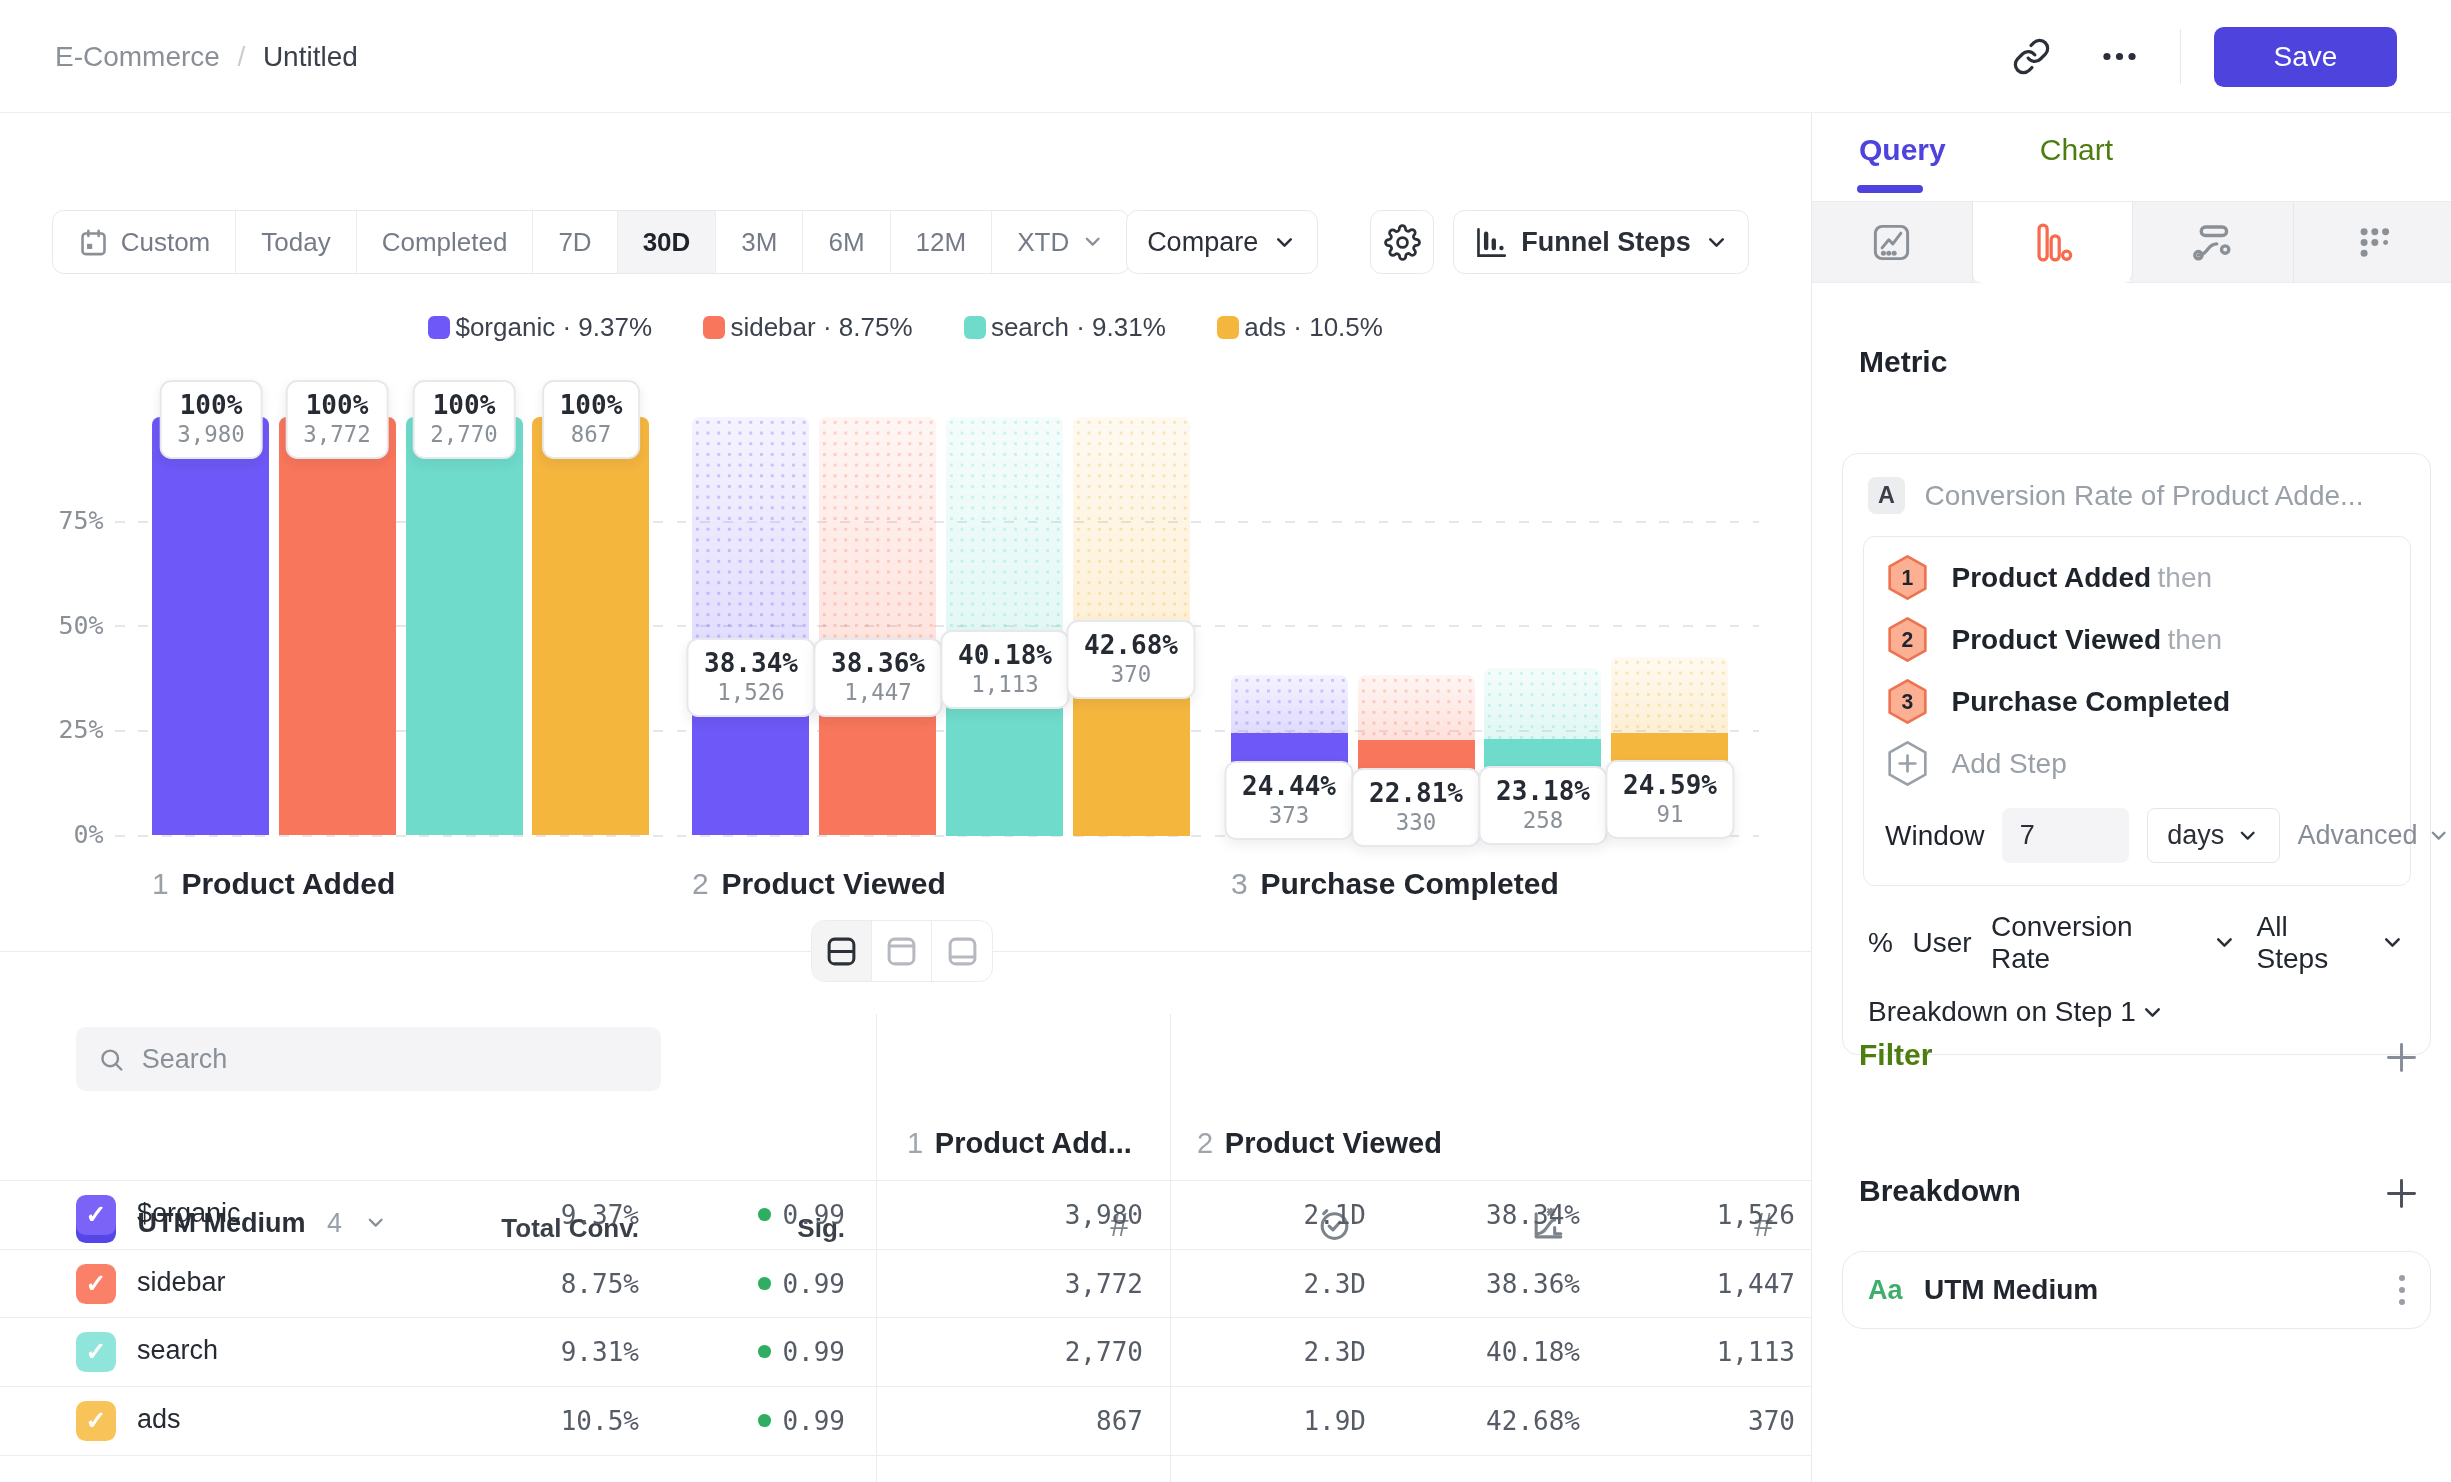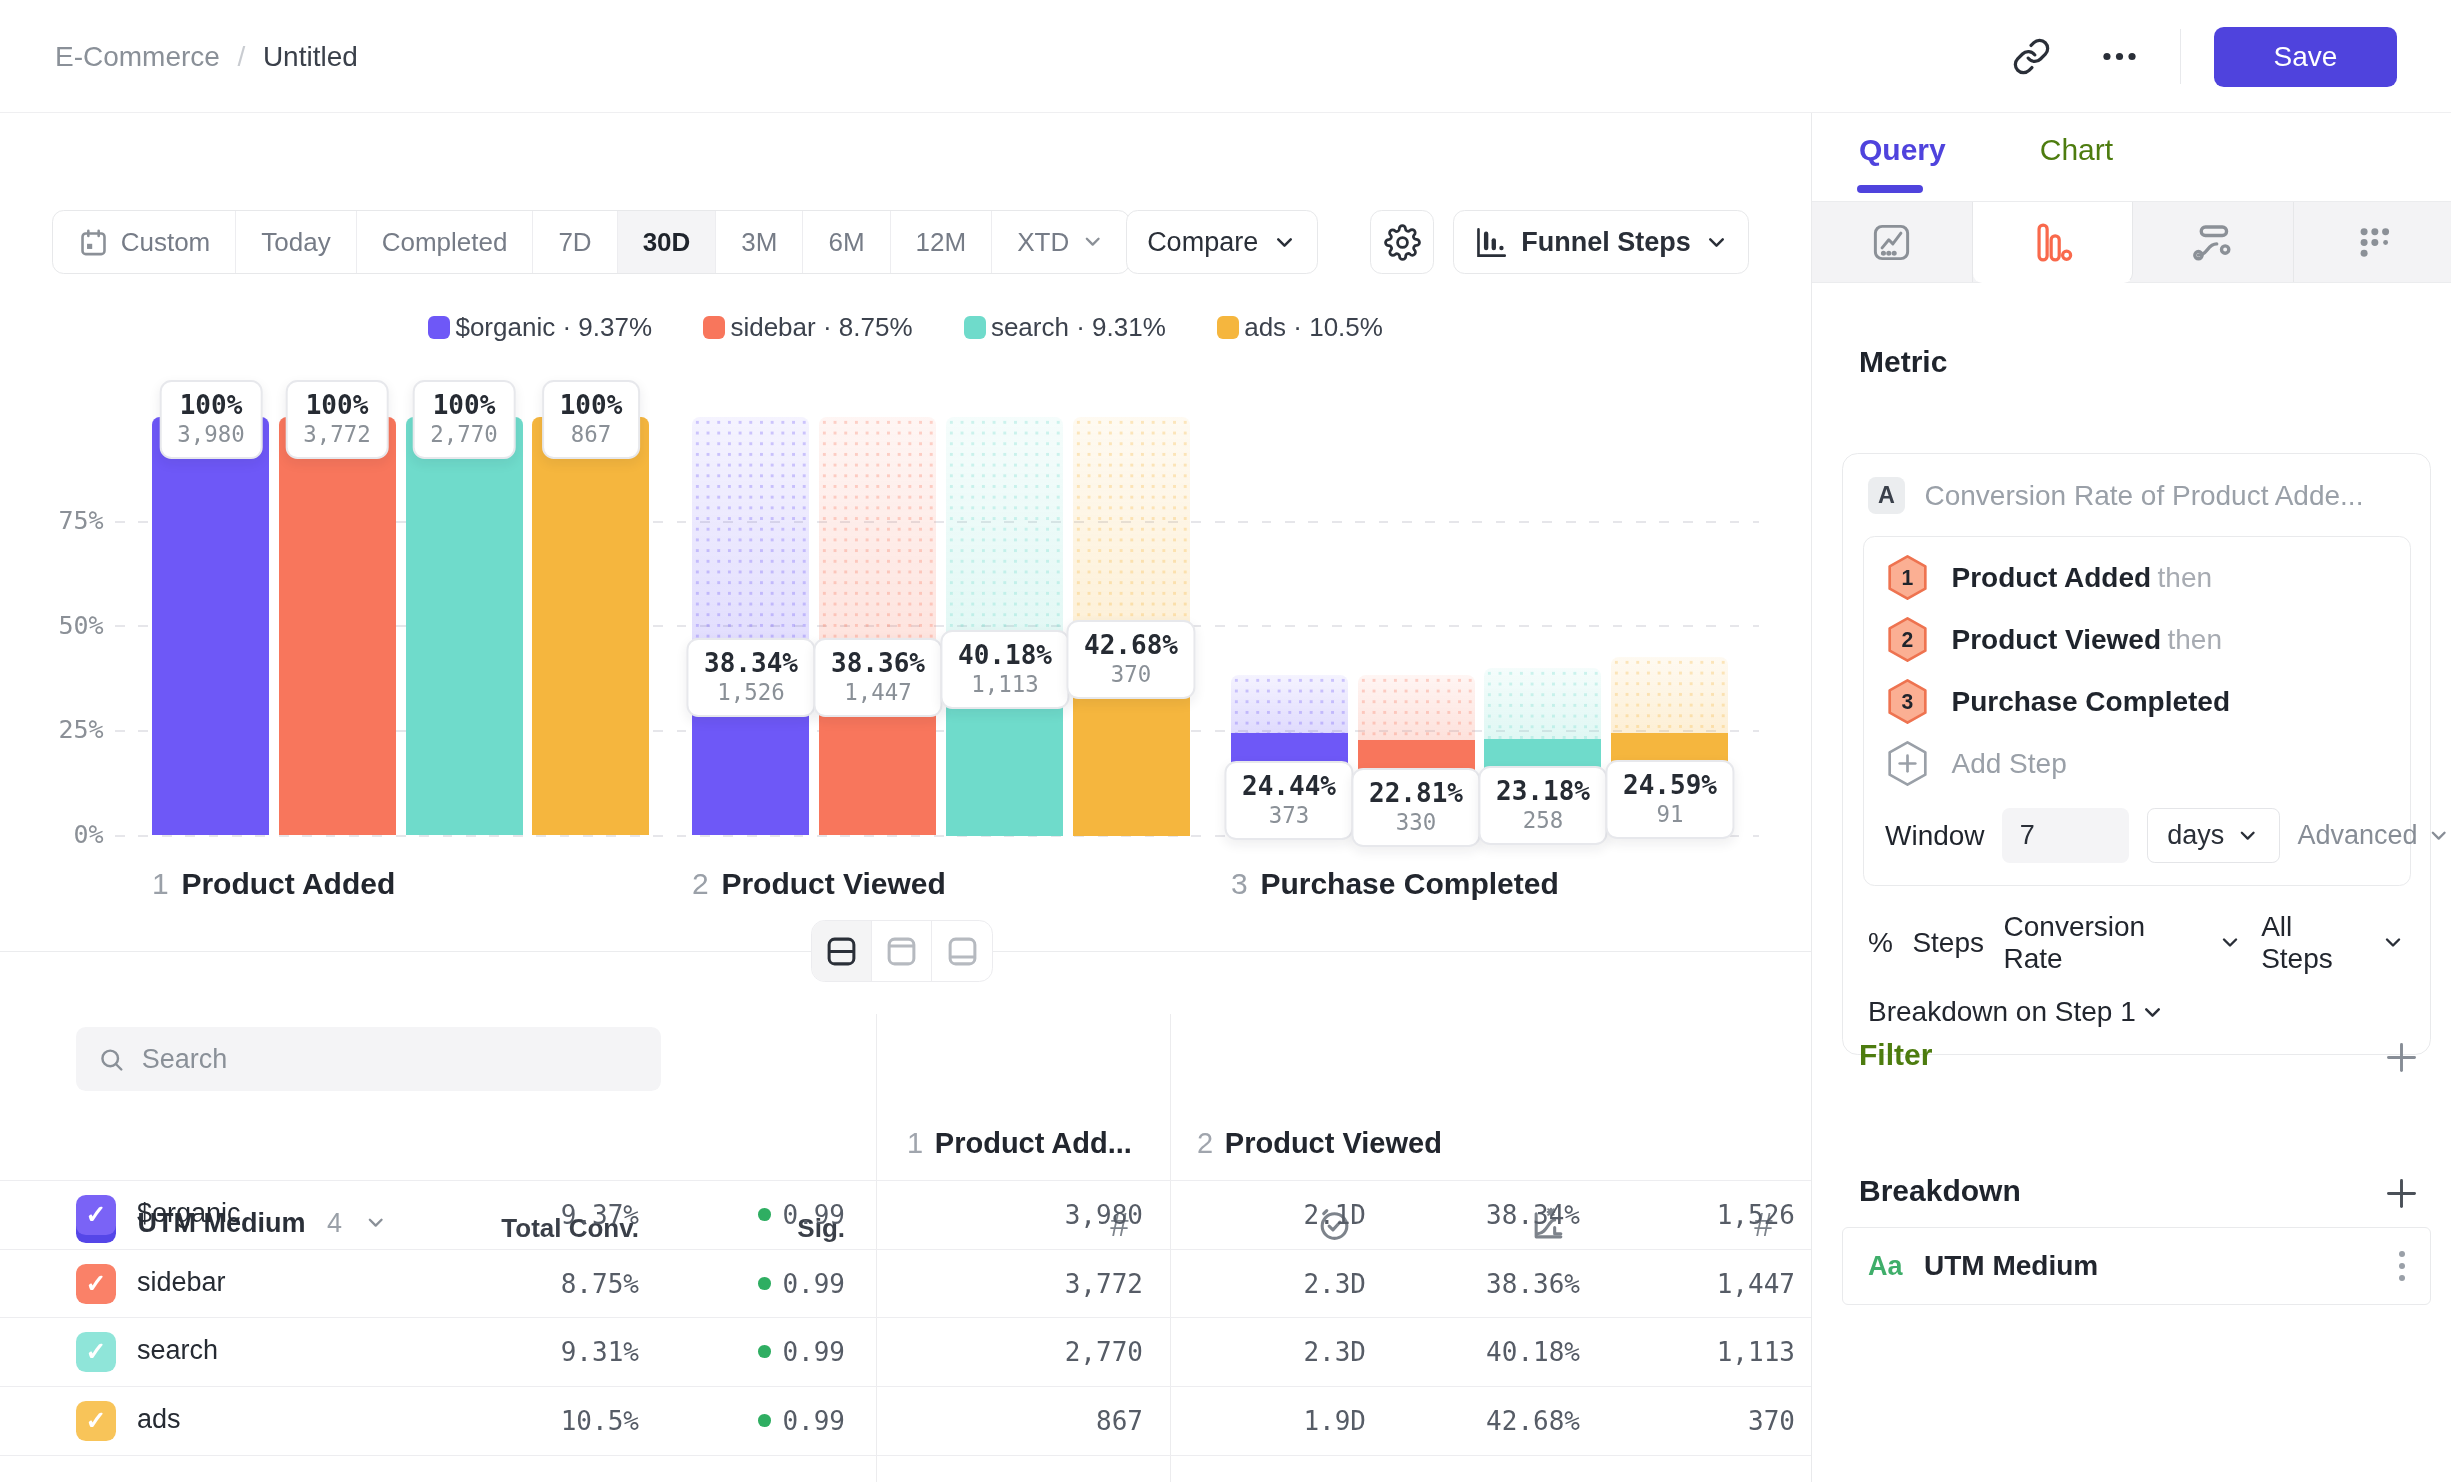--- a/index.html
+++ b/index.html
@@ -101,21 +101,21 @@
   .step-row .sfx { font-size:28px; color:#a7abb2; font-weight:400; margin-left:2px; }
   .step-row.addstep .lbl { color:#9aa0a8; font-weight:400; }
   .window-row { display:flex; align-items:center; gap:17.6px; padding:13.7px 21.5px 11.7px; }
   .window-row .wl { font-size:28px; color:#1f242c; }
   .win-input { width:127px; height:55px; background:#f4f4f6; border:none; border-radius:7.8px; font-size:27px; color:#2a2f38; padding:0 17.6px; font-family:inherit; outline:none; }
   .win-unit { height:55px; border:1px solid #e4e5e8; border-radius:7.8px; background:#fff; display:flex; align-items:center; gap:11.7px; padding:0 19.5px; font-size:27px; color:#2a2f38; cursor:pointer; }
   .win-adv { margin-left:auto; display:flex; align-items:center; gap:9.8px; font-size:27px; color:#878d96; cursor:pointer; }
   .measure-row { display:flex; align-items:center; gap:19.5px; padding:25px 25px 0; font-size:28px; color:#22262e; flex-wrap:nowrap; }
   .measure-row .chev { margin-left:-5.9px; }
   .bstep-row { display:flex; align-items:center; gap:4px; padding:21.5px 25px 5.9px; font-size:28px; color:#22262e; cursor:pointer; }
-  .bd-card { position:absolute; left:30px; top:1114px; width:589px; height:78px; border:1px solid #e9eaec; border-radius:6px; display:flex; align-items:center; gap:21.5px; padding:0 25px; }
+  .bd-card { position:absolute; left:30px; top:1138px; width:589px; height:78px; border:1px solid #e9eaec; border-radius:21px; display:flex; align-items:center; gap:21.5px; padding:0 25px; }
   .bd-aa { color:#3fae6a; font-size:27px; font-weight:600; }
   .bd-name { font-size:28px; font-weight:600; color:#22262e; }
   .kebab { margin-left:auto; display:flex; flex-direction:column; gap:5.9px; cursor:pointer; }
   .kebab i { width:5.9px; height:5.9px; border-radius:50%; background:#9aa0a8; }
   svg { display:block; }
 </style>
 </head>
 <body>
 
 <div class="app">
@@ -547,21 +547,21 @@
           <span class="win-adv">
             <span>Advanced</span>
             <svg width="23.4" height="23.4" viewBox="0 0 24 24" fill="none" stroke="#878d96" stroke-width="2.4" stroke-linecap="round" stroke-linejoin="round">
                 <polyline points="6 9 12 15 18 9"></polyline>
               </svg>
           </span>
         </div>
       </div>
       <div class="measure-row">
         <span>%</span>
-        <span>Steps</span>
+        <span>User</span>
         <span>Conversion Rate</span>
         <svg class="chev" width="25" height="25" viewBox="0 0 24 24" fill="none" stroke="#2a2f38" stroke-width="2.4" stroke-linecap="round" stroke-linejoin="round">
             <polyline points="6 9 12 15 18 9"></polyline>
           </svg>
         <span>All Steps</span>
         <svg class="chev" width="25" height="25" viewBox="0 0 24 24" fill="none" stroke="#2a2f38" stroke-width="2.4" stroke-linecap="round" stroke-linejoin="round">
             <polyline points="6 9 12 15 18 9"></polyline>
           </svg>
       </div>
       <div class="bstep-row">

